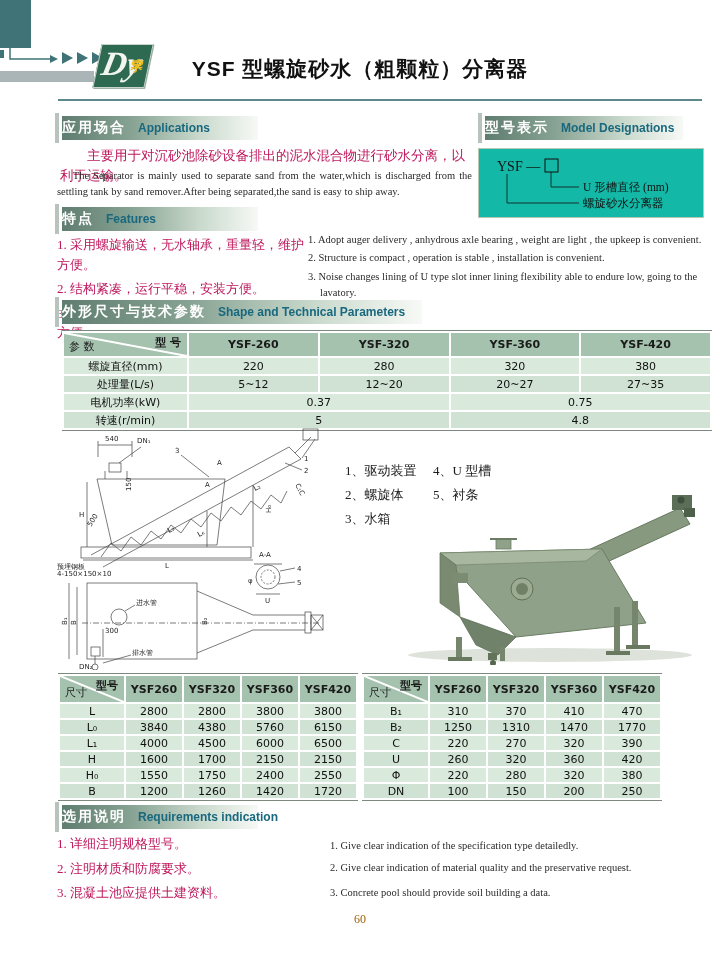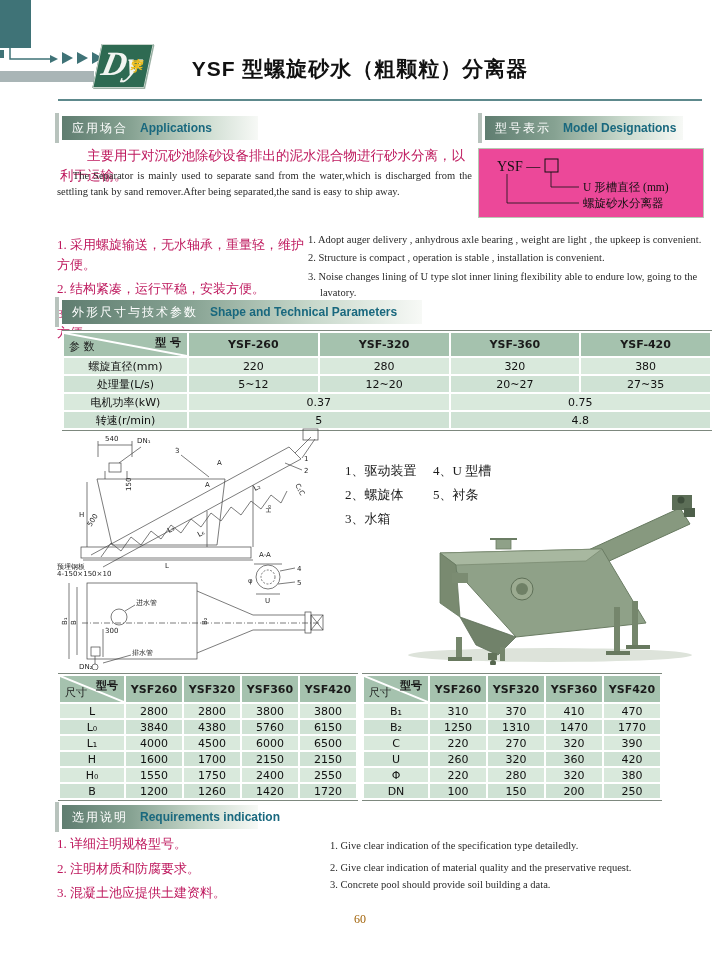--- a/index.html
+++ b/index.html
@@ -20,30 +20,30 @@
   .logo-cn{position:absolute;right:3px;top:3px;color:#eebd1e;font-size:12px;font-weight:bold;
         writing-mode:vertical-rl;letter-spacing:2px;}
   .main-title{left:0;top:55px;width:720px;text-align:center;font-size:21px;font-weight:bold;color:#111;letter-spacing:1px;}
   .sub-title{left:0;top:83px;width:720px;text-align:center;font-size:11px;font-weight:bold;color:#111;}
   .head-rule{left:58px;top:99px;width:644px;height:2px;background:#5d898c;}
 
   
   .sec{position:absolute;height:24px;display:flex;align-items:center;
        background:linear-gradient(90deg,#5f7d70 0%,#86a292 35%,#c9d9cc 70%,#f7f9f6 100%);}
   .sec-accent{position:absolute;left:-7px;top:-3px;width:4px;height:30px;background:#b8c3bd;}
-  .sec-cn{color:#fff;font-weight:normal;font-size:12px;margin-left:10px;letter-spacing:2px;white-space:nowrap;}
+  .sec-cn{color:#fff;font-weight:bold;font-size:14px;letter-spacing:2px;white-space:nowrap;}
   .sec-en{color:#19687e;font-weight:bold;font-size:12px;margin-left:12px;white-space:nowrap;}
 
   .cn-body{font-family:Liberation Serif, serif;font-size:13.5px;color:#be185d;line-height:1.5;}
   .en-body{font-family:"Liberation Serif","DejaVu Serif",serif;font-size:10.5px;color:#2a2a2a;line-height:1.55;}
   .cn-list div{margin-bottom:5px;}
   .en-list div{margin-bottom:2px;}
 
   
-  .model-panel{left:478px;top:148px;width:224px;height:68px;background:#ec4899;border:1px solid #b7c9b4;}
+  .model-panel{left:478px;top:148px;width:224px;height:68px;background:#14b8a6;border:1px solid #b7c9b4;}
 
   
   table.green{border-collapse:separate;border-spacing:2px;background:#fff;
       border-top:1px solid #7d887e;border-bottom:1px solid #7d887e;table-layout:fixed;
       font-family:"DejaVu Sans","Liberation Sans",sans-serif;}
   table.green th{background:#a5c2ae;font-weight:bold;font-size:11px;color:#1a1a1a;padding:0;}
   table.green td{background:#d9e9dc;font-size:11px;text-align:center;color:#111;padding:0;}
   table.green tr.alt td{background:#cfe2d4;}
   .corner{position:relative;overflow:hidden;}
   .corner svg{position:absolute;left:0;top:0;}
@@ -100,20 +100,25 @@
       <rect x="66" y="10" width="13" height="13" fill="none" stroke="#111" stroke-width="1"></rect>
       <line x1="72" y1="23" x2="72" y2="38" stroke="#111" stroke-width="0.8"></line>
       <line x1="72" y1="38" x2="100" y2="38" stroke="#111" stroke-width="0.8"></line>
       <line x1="28" y1="25" x2="28" y2="54" stroke="#111" stroke-width="0.8"></line>
       <line x1="28" y1="54" x2="100" y2="54" stroke="#111" stroke-width="0.8"></line>
       <text x="104" y="42" font-size="11.5" fill="#111" font-family="Liberation Serif,serif">U 形槽直径 (mm)</text>
       <text x="104" y="58" font-size="11.5" fill="#111" font-family="Liberation Serif,serif">螺旋砂水分离器</text>
     </svg>
   </div>
 
+  <div class="sec" style="left:62px;top:207px;width:196px">
+    <span class="sec-accent"></span>
+    <span class="sec-cn">特点</span>
+    <span class="sec-en">Features</span>
+  </div>
   <div class="abs cn-body cn-list" style="left:57px;top:235px;width:250px;font-size:13px">
     <div>1. 采用螺旋输送，无水轴承，重量轻，维护方便。</div>
     <div>2. 结构紧凑，运行平稳，安装方便。</div>
     <div>3. U 型槽内衬柔性耐磨衬条，噪声低，更换方便。</div>
   </div>
   <div class="abs en-body en-list" style="left:308px;top:232px;width:404px">
     <div>1. Adopt auger delivery , anhydrous axle bearing , weight are light , the upkeep is convenient.</div>
     <div>2. Structure is compact , operation is stable , installation is convenient.</div>
     <div style="padding-left:12px;text-indent:-12px">3. Noise changes lining of U type slot inner lining flexibility able to endure low, going to the lavatory.</div>
   </div>
@@ -422,18 +427,18 @@
     <span class="sec-cn">选用说明</span>
     <span class="sec-en">Requirements indication</span>
   </div>
   <div class="abs cn-body cn-list" style="left:57px;top:834px;width:260px;font-size:13px">
     <div>1. 详细注明规格型号。</div>
     <div>2. 注明材质和防腐要求。</div>
     <div>3. 混凝土池应提供土建资料。</div>
   </div>
   <div class="abs en-body en-list" style="left:330px;top:838px;width:380px">
     <div style="margin-bottom:6px">1. Give clear indication of the specification type detailedly.</div>
-    <div style="margin-bottom:0">2. Give clear indication of material quality and the preservative request.</div>
+    <div style="margin-bottom:8px">2. Give clear indication of material quality and the preservative request.</div>
     <div>3. Concrete pool should provide soil building a data.</div>
   </div>
 
   <div class="abs page-num">60</div>
 </div>
 
 </body></html>

